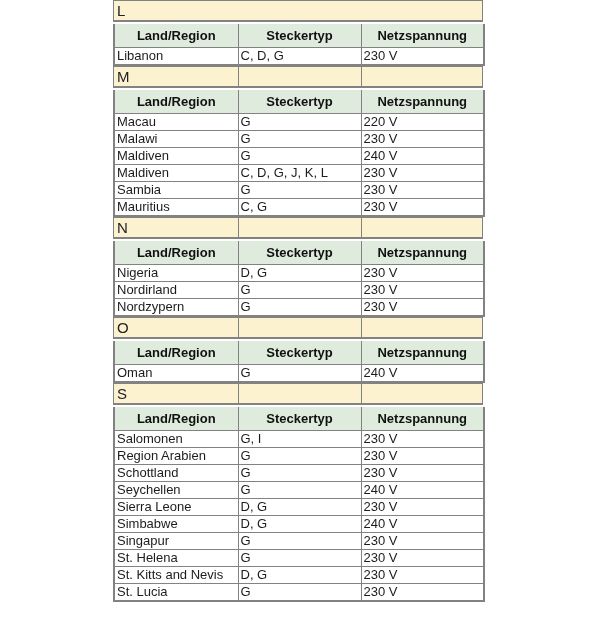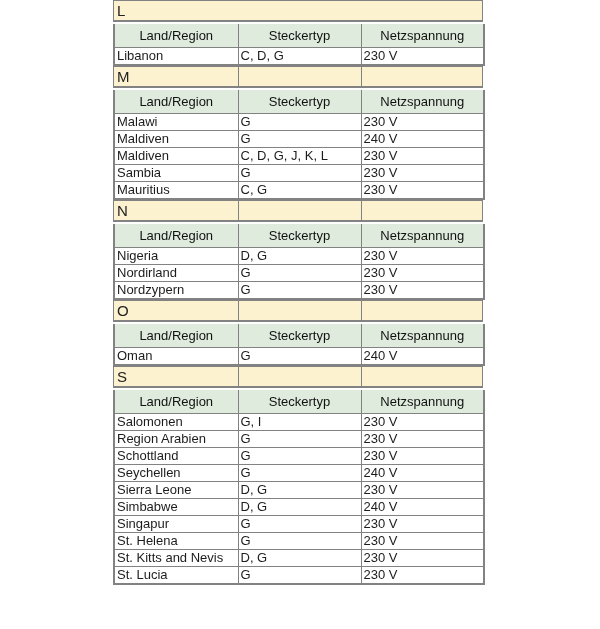--- a/index.html
+++ b/index.html
@@ -56,21 +56,21 @@
     border-top: none;
   }
   table.section-table col.c1 { width: 124px; }
   table.section-table col.c2 { width: 123px; }
   table.section-table col.c3 { width: 123px; }
   table.section-table th {
     background: var(--header-bg, #dfecdd);
     border: 1px solid var(--border, #828282);
     border-top: none;
     font-size: 13px;
-    font-weight: normal;
+    font-weight: bold;
     text-align: center;
     height: 21px;
     padding: 1px 2px;
     color: #111111;
   }
   table.section-table td {
     background: #ffffff;
     border: 1px solid var(--border, #828282);
     font-size: 13px;
     font-weight: normal;
@@ -128,20 +128,25 @@
         </colgroup>
     <thead>
       <tr>
         <th>Land/Region</th>
         <th>Steckertyp</th>
         <th>Netzspannung</th>
       </tr>
     </thead>
     <tbody>
           <tr>
+            <td>Macau</td>
+            <td>G</td>
+            <td>220 V</td>
+          </tr>
+          <tr>
             <td>Malawi</td>
             <td>G</td>
             <td>230 V</td>
           </tr>
           <tr>
             <td>Maldiven</td>
             <td>G</td>
             <td>240 V</td>
           </tr>
           <tr>

